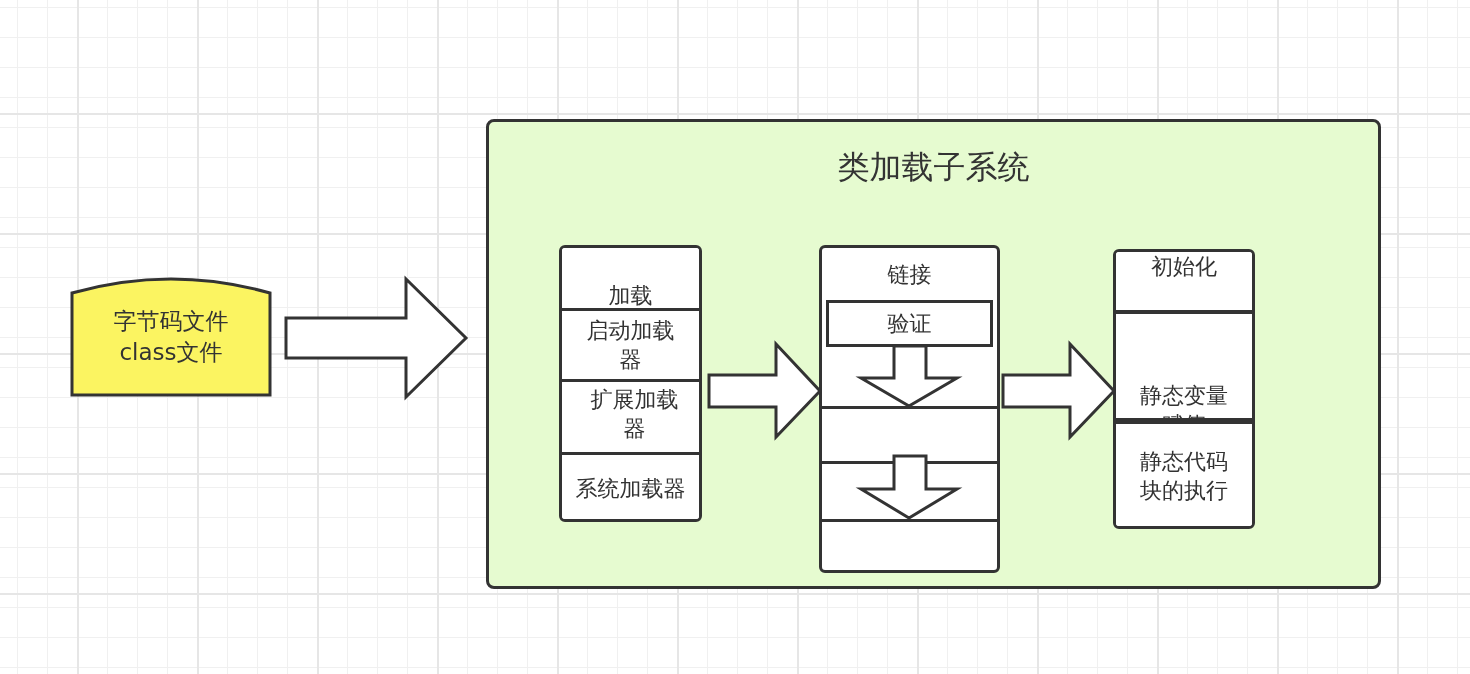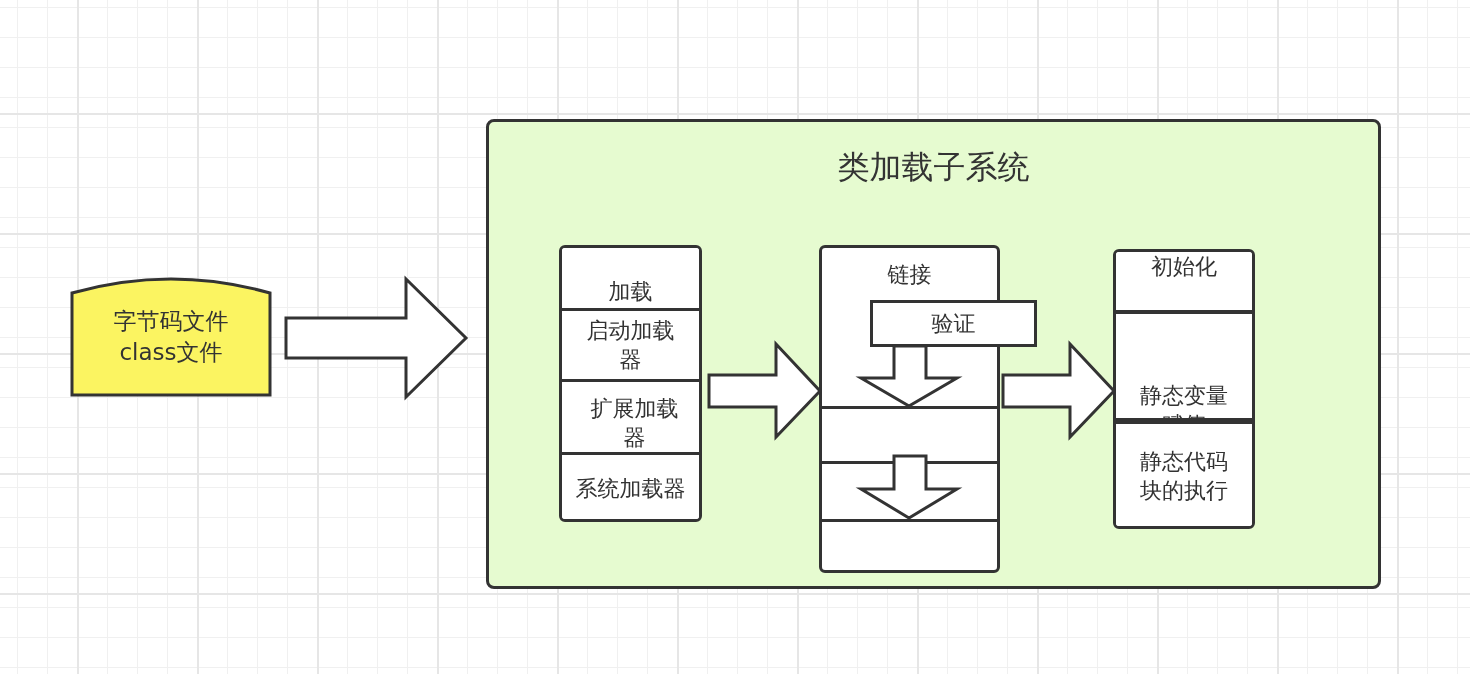--- a/index.html
+++ b/index.html
@@ -52,49 +52,49 @@
 <div class="source-text">
   <div>字节码文件</div>
   <div>class文件</div>
 </div>
 
 <div class="abs subsystem">
   <div class="subsystem-title">类加载子系统</div>
 </div>
 
 <div class="abs col" style="left:559px; top:245px; width:143px; height:277px;">
-  <div class="cell" style="top:0; height:62px; align-items:center; padding-top:24px;">
+  <div class="cell" style="top:0; height:62px; align-items:flex-end; padding-top:24px;">
     <span>加载</span>
   </div>
   <div class="hline" style="top:60px; height:3px;"></div>
   <div class="cell" style="top:63px; height:68px; flex-direction:column;">
     <span>启动加载</span>
     <span>器</span>
   </div>
   <div class="hline" style="top:131px; height:3px;"></div>
-  <div class="cell" style="top:150px; height:50px; flex-direction:column;margin-left:8px;">
+  <div class="cell" style="top:141px; height:50px; flex-direction:column;margin-left:8px;">
     <span>扩展加载</span>
     <span>器</span>
   </div>
   <div class="hline" style="top:204px; height:3px;"></div>
   <div class="cell" style="top:207px; height:66px; flex-direction:row;">
     <span>系统加载</span>
     <span>器</span>
   </div>
 </div>
 
 <div class="abs col" style="left:819px; top:245px; width:181px; height:328px;">
   <div class="cell" style="top:0; height:64px; align-items:flex-start; padding-top:12px; background:transparent;">
     <span>链接</span>
   </div>
   <div class="hline" style="top:158px; height:3px;"></div>
   <div class="hline" style="top:213px; height:3px;"></div>
   <div class="hline" style="top:271px; height:3px;"></div>
 </div>
-<div class="abs cell" style="left:826px; top:300px; width:167px; height:47px; border:3px solid #333;margin-left:44px;">
+<div class="abs cell" style="left:826px; top:300px; width:167px; height:47px; border:3px solid #333;">
   <span>验证</span>
 </div>
 
 <div class="abs col" style="left:1113px; top:249px; width:142px; height:280px;">
   <div class="cell" style="top:0; height:60px; align-items:flex-start; ">
     <span>初始化</span>
   </div>
   <div class="hline" style="top:58px; height:4px;"></div>
   <div class="cell" style="top:62px; height:104px; flex-direction:column;margin-top:44px;">
     <span>静态变量</span>

